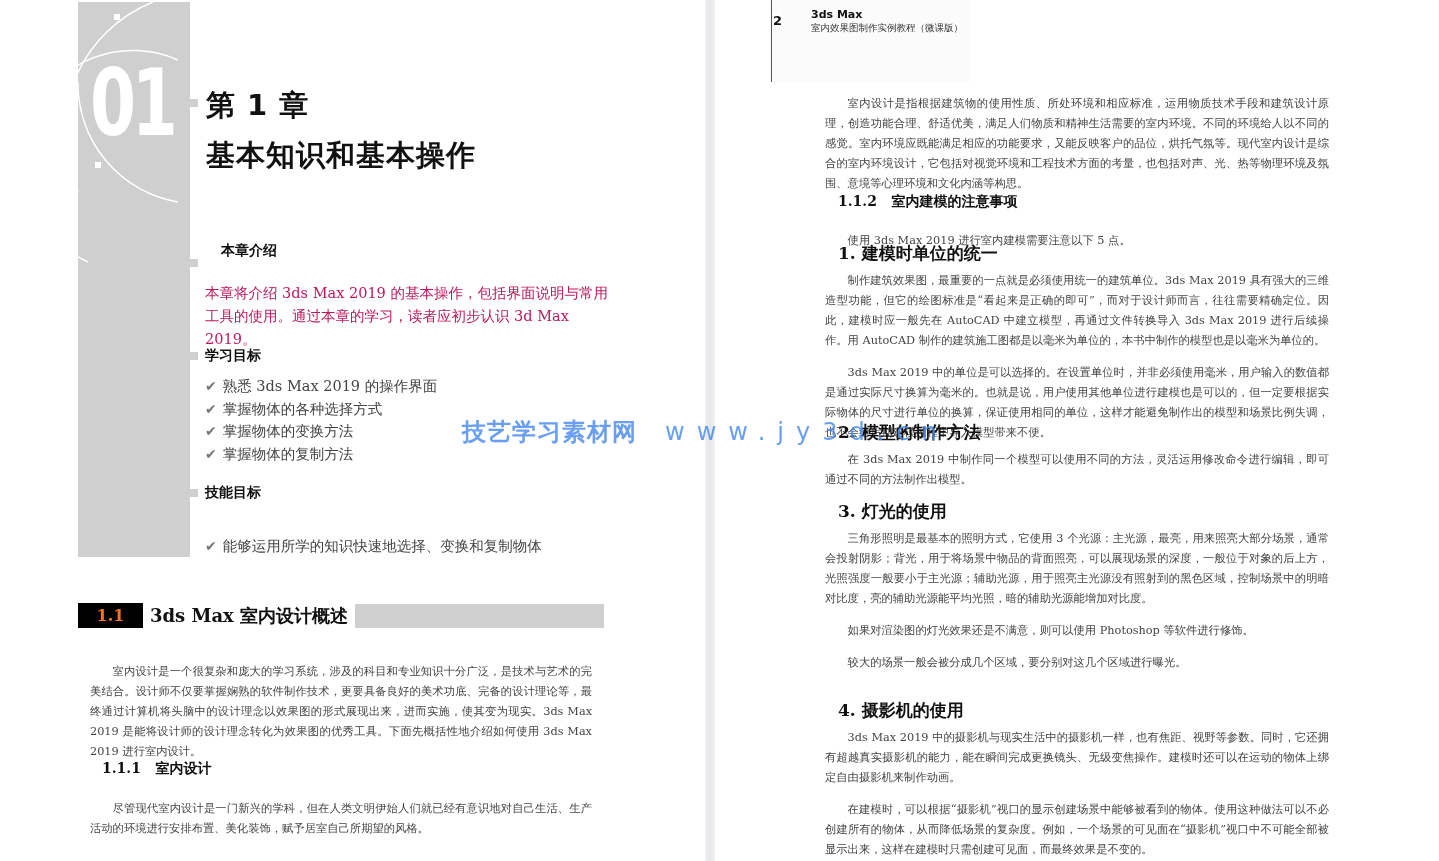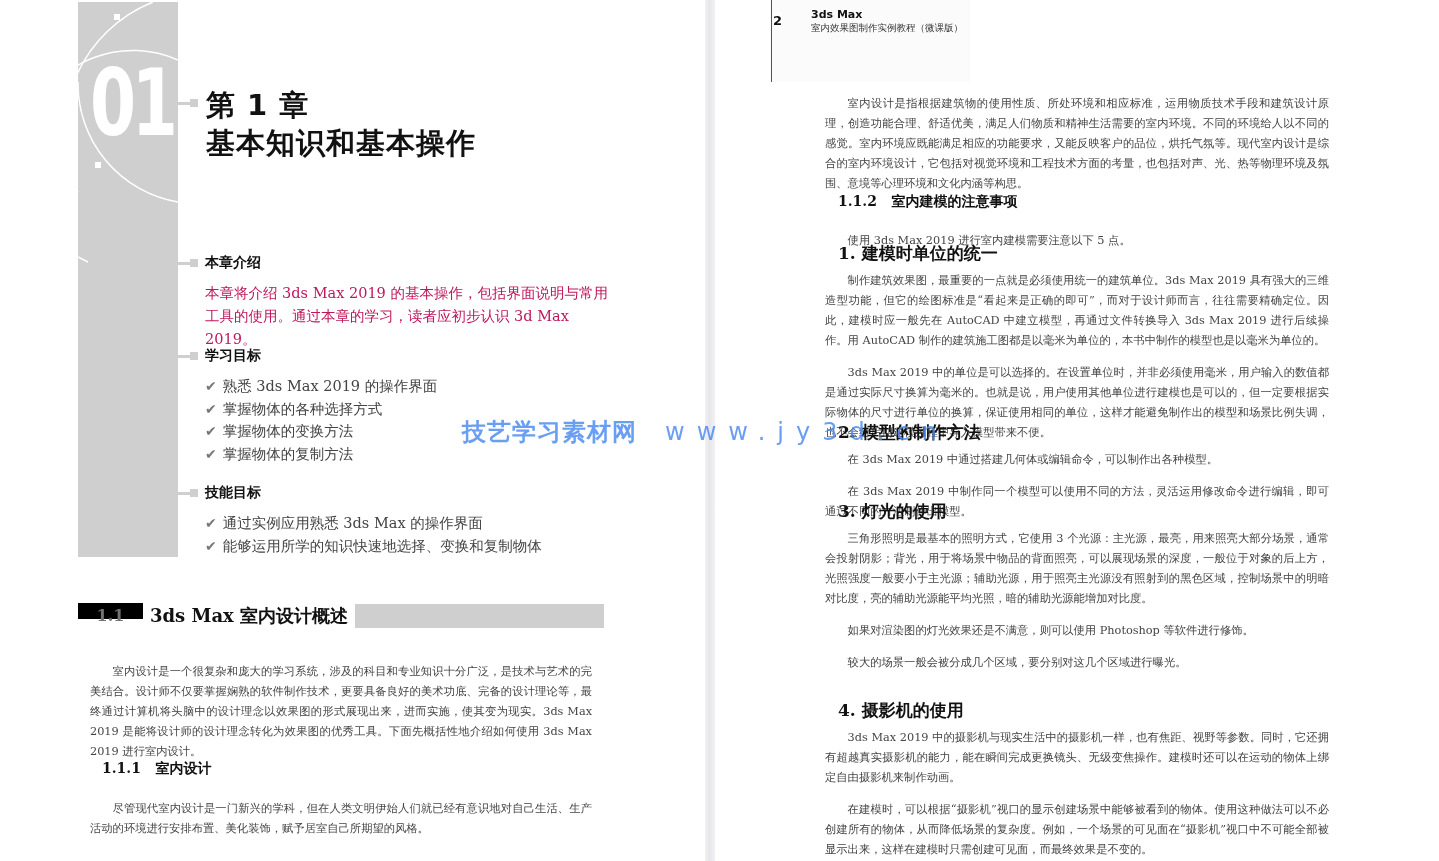--- a/index.html
+++ b/index.html
@@ -9,35 +9,35 @@
     font-family:"DejaVu Serif","Liberation Serif",serif;
     color:#333;
   }
   .page { position:absolute; top:0; background:#fff; overflow:hidden; }
   #left-page { left:0; width:705px; height:861px; }
   #gutter { position:absolute; left:705px; top:0; width:10px; height:861px;
     background:linear-gradient(to right,#f0f0f3,#e6e6ea,#f3f3f5); }
   #right-page { left:715px; width:724px; height:861px; }
 
   
-  .band { position:absolute; left:78px; top:2px; width:100px; height:555px; background:#cfcfcf; }
+  .band { position:absolute; left:78px; top:2px; width:112px; height:555px; background:#cfcfcf; }
   .band svg { position:absolute; left:0; top:0; }
   .big-num { position:absolute; left:90px; top:58px; font-family:"DejaVu Sans","Liberation Sans",sans-serif;
     font-size:92px; font-weight:bold; color:#fff; letter-spacing:-6px; transform:scaleX(0.72); transform-origin:left top; line-height:1; }
   .connector { position:absolute; height:3px; background:#cfcfcf; }
   .connector::after { content:""; position:absolute; right:-2px; top:-3px; width:8px; height:8px; background:#cfcfcf; }
 
   .ch-title { position:absolute; left:206px; font-family:"DejaVu Sans","Liberation Sans",sans-serif; font-weight:bold; color:#111; font-size:29px; letter-spacing:1px; }
   .sec-head { position:absolute; left:205px; font-family:"DejaVu Sans","Liberation Sans",sans-serif; font-weight:bold; font-size:14px; color:#111; }
   .intro { position:absolute; left:205px; top:282px; width:405px; font-size:14.5px; line-height:23px; color:#be185d; }
   .goal { position:absolute; left:205px; font-size:14.5px; color:#444; height:22px; line-height:22px; white-space:nowrap; }
   .goal .chk { color:#777; font-family:"DejaVu Sans",sans-serif; font-size:14px; margin-right:6px; }
 
   .sec-bar { position:absolute; left:78px; top:603px; width:526px; height:25px; }
-  .sec-num { position:absolute; left:0; top:0; width:65px; height:16px; background:#000; color:#737373; font-weight:bold; font-size:16px; line-height:25px; text-align:center; }
+  .sec-num { position:absolute; left:0; top:0; width:65px; height:25px; background:#000; color:#f97316; font-weight:bold; font-size:16px; line-height:25px; text-align:center; }
   .sec-title { position:absolute; left:72px; top:0; font-weight:bold; font-size:18px; line-height:25px; color:#111; }
   .sec-grey { position:absolute; left:277px; top:1px; width:249px; height:24px; background:#cfcfcf; }
 
   .body-para { position:absolute; font-size:11.3px; line-height:20px; color:#444; text-align:justify; }
   .body-para p { margin:12px; text-indent:2em; }
   .sub-head { position:absolute; font-weight:bold; font-size:14px; color:#111; white-space:nowrap; }
   .item-head { position:absolute; font-weight:bold; font-size:17px; color:#111; white-space:nowrap; }
 
   
   .rh-rule { position:absolute; left:771px; top:0; width:1px; height:82px; background:#555; }
@@ -60,36 +60,35 @@
       <path d="M 75 0 A 140 140 0 0 0 0 190" stroke="#fff" stroke-width="1.5" fill="none"></path>
       <path d="M 0 80 A 120 120 0 0 0 100 200" stroke="#fff" stroke-width="1.5" fill="none"></path>
       <rect x="36" y="12" width="6" height="6" fill="#fff"></rect>
       <rect x="17" y="160" width="6" height="6" fill="#fff"></rect>
     </svg>
     <div class="big-num" style="left:12px;top:56px;">01</div>
   </div>
 
   <div class="connector" style="left:178px;top:102px;width:18px;"></div>
   <div class="ch-title" style="top:86px;">第 1 章</div>
-  <div class="ch-title" style="top:124px;text-align:right;">基本知识和基本操作</div>
+  <div class="ch-title" style="top:136px;text-align:right;">基本知识和基本操作</div>
 
   <div class="connector" style="left:178px;top:262px;width:18px;"></div>
-  <div class="sec-head" style="top:254px;">本章介绍</div>
+  <div class="sec-head" style="top:242px;margin-left:16px;">本章介绍</div>
   <div class="intro">本章将介绍 3ds Max 2019 的基本操作，包括界面说明与常用工具的使用。通过本章的学习，读者应初步认识 3d Max 2019。</div>
 
   <div class="connector" style="left:178px;top:355px;width:18px;"></div>
   <div class="sec-head" style="top:347px;">学习目标</div>
   <div class="goal" style="top:375px;"><span class="chk">✔</span><span>熟悉 3ds Max 2019 的操作界面</span></div>
   <div class="goal" style="top:398px;"><span class="chk">✔</span><span>掌握物体的各种选择方式</span></div>
   <div class="goal" style="top:420px;"><span class="chk">✔</span><span>掌握物体的变换方法</span></div>
   <div class="goal" style="top:443px;"><span class="chk">✔</span><span>掌握物体的复制方法</span></div>
 
   <div class="connector" style="left:178px;top:492px;width:18px;"></div>
   <div class="sec-head" style="top:484px;">技能目标</div>
-  <div class="goal" style="top:512px;"><span class="chk">✔</span><span>通过实例应用熟悉 3ds Max 的操作界面</span></div>
   <div class="goal" style="top:535px;"><span class="chk">✔</span><span>能够运用所学的知识快速地选择、变换和复制物体</span></div>
 
   <div class="sec-bar">
     <div class="sec-num">1.1</div>
     <div class="sec-title">3ds Max 室内设计概述</div>
     <div class="sec-grey"></div>
   </div>
 
   <div class="body-para" style="left:78px;top:650px;width:526px;">
     <p>室内设计是一个很复杂和庞大的学习系统，涉及的科目和专业知识十分广泛，是技术与艺术的完美结合。设计师不仅要掌握娴熟的软件制作技术，更要具备良好的美术功底、完备的设计理论等，最终通过计算机将头脑中的设计理念以效果图的形式展现出来，进而实施，使其变为现实。3ds Max 2019 是能将设计师的设计理念转化为效果图的优秀工具。下面先概括性地介绍如何使用 3ds Max 2019 进行室内设计。</p>
@@ -124,21 +123,20 @@
 </div>
 
 <div class="item-head" style="left:838px;top:242px;">1. 建模时单位的统一</div>
 <div class="body-para" style="left:813px;top:259px;width:528px;">
   <p>制作建筑效果图，最重要的一点就是必须使用统一的建筑单位。3ds Max 2019 具有强大的三维造型功能，但它的绘图标准是“看起来是正确的即可”，而对于设计师而言，往往需要精确定位。因此，建模时应一般先在 AutoCAD 中建立模型，再通过文件转换导入 3ds Max 2019 进行后续操作。用 AutoCAD 制作的建筑施工图都是以毫米为单位的，本书中制作的模型也是以毫米为单位的。</p>
   <p>3ds Max 2019 中的单位是可以选择的。在设置单位时，并非必须使用毫米，用户输入的数值都是通过实际尺寸换算为毫米的。也就是说，用户使用其他单位进行建模也是可以的，但一定要根据实际物体的尺寸进行单位的换算，保证使用相同的单位，这样才能避免制作出的模型和场景比例失调，也不会给后期建模过程中导入模型带来不便。</p>
 </div>
 
 <div class="item-head" style="left:838px;top:421px;">2. 模型的制作方法</div>
 <div class="body-para" style="left:813px;top:438px;width:528px;">
-  <p>在 3ds Max 2019 中通过搭建几何体或编辑命令，可以制作出各种模型。</p>
   <p>在 3ds Max 2019 中制作同一个模型可以使用不同的方法，灵活运用修改命令进行编辑，即可通过不同的方法制作出模型。</p>
 </div>
 
 <div class="item-head" style="left:838px;top:500px;">3. 灯光的使用</div>
 <div class="body-para" style="left:813px;top:517px;width:528px;">
   <p>三角形照明是最基本的照明方式，它使用 3 个光源：主光源，最亮，用来照亮大部分场景，通常会投射阴影；背光，用于将场景中物品的背面照亮，可以展现场景的深度，一般位于对象的后上方，光照强度一般要小于主光源；辅助光源，用于照亮主光源没有照射到的黑色区域，控制场景中的明暗对比度，亮的辅助光源能平均光照，暗的辅助光源能增加对比度。</p>
   <p>如果对渲染图的灯光效果还是不满意，则可以使用 Photoshop 等软件进行修饰。</p>
   <p>较大的场景一般会被分成几个区域，要分别对这几个区域进行曝光。</p>
 </div>
 

